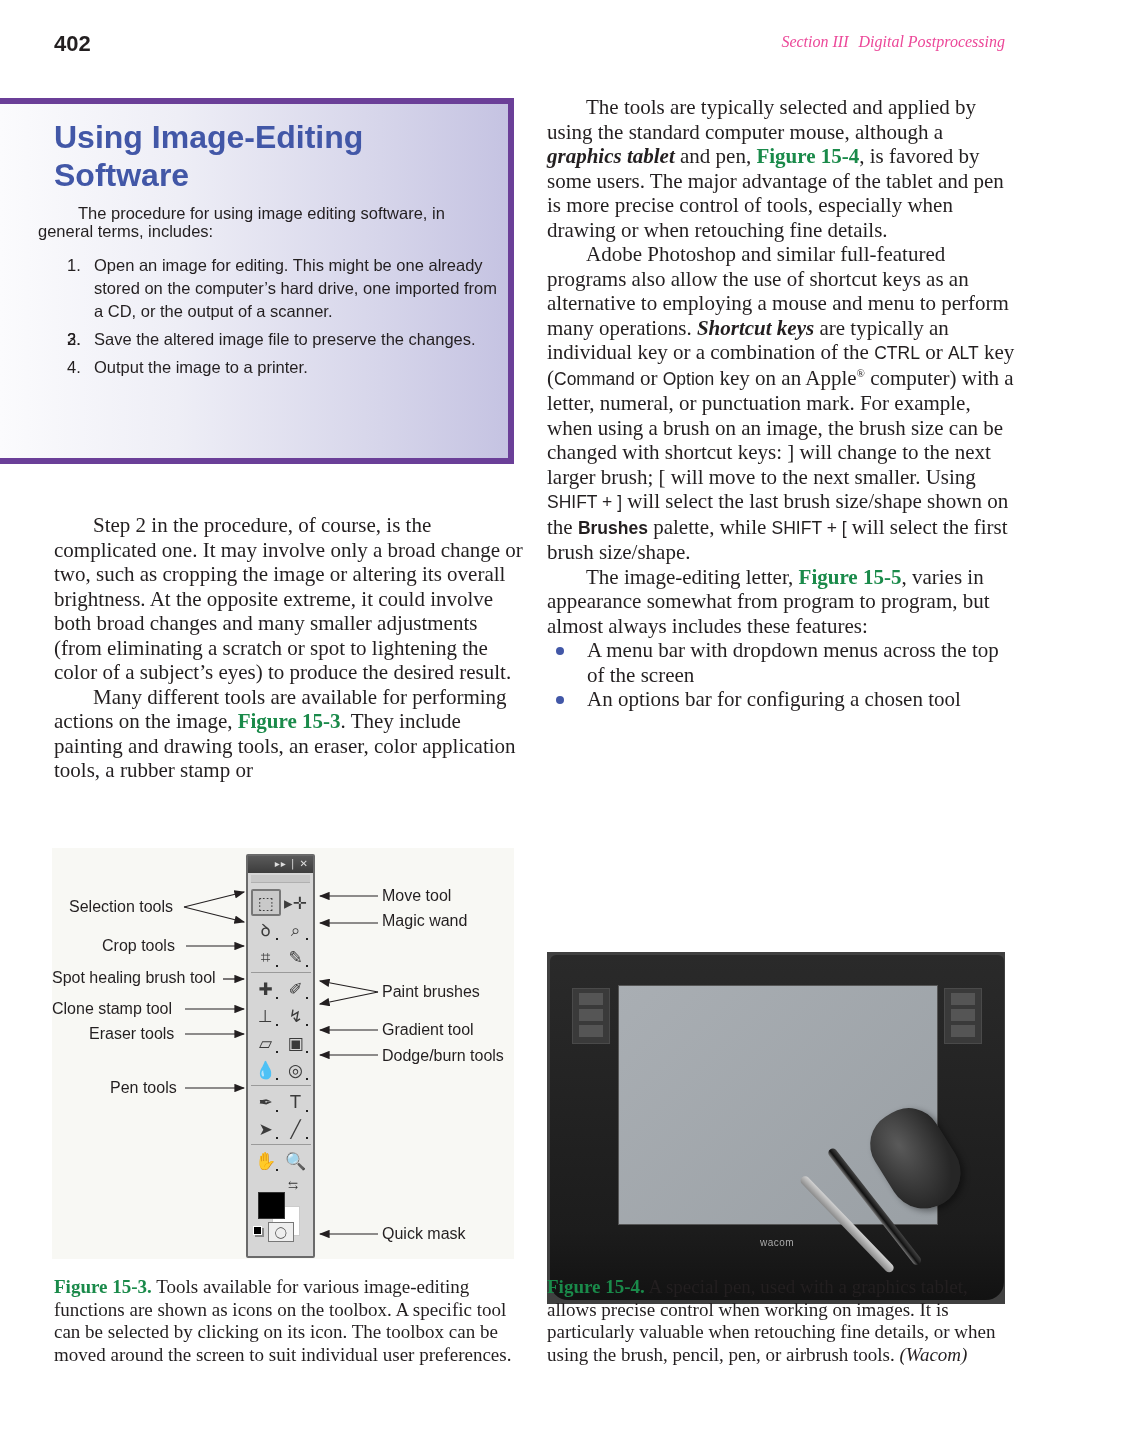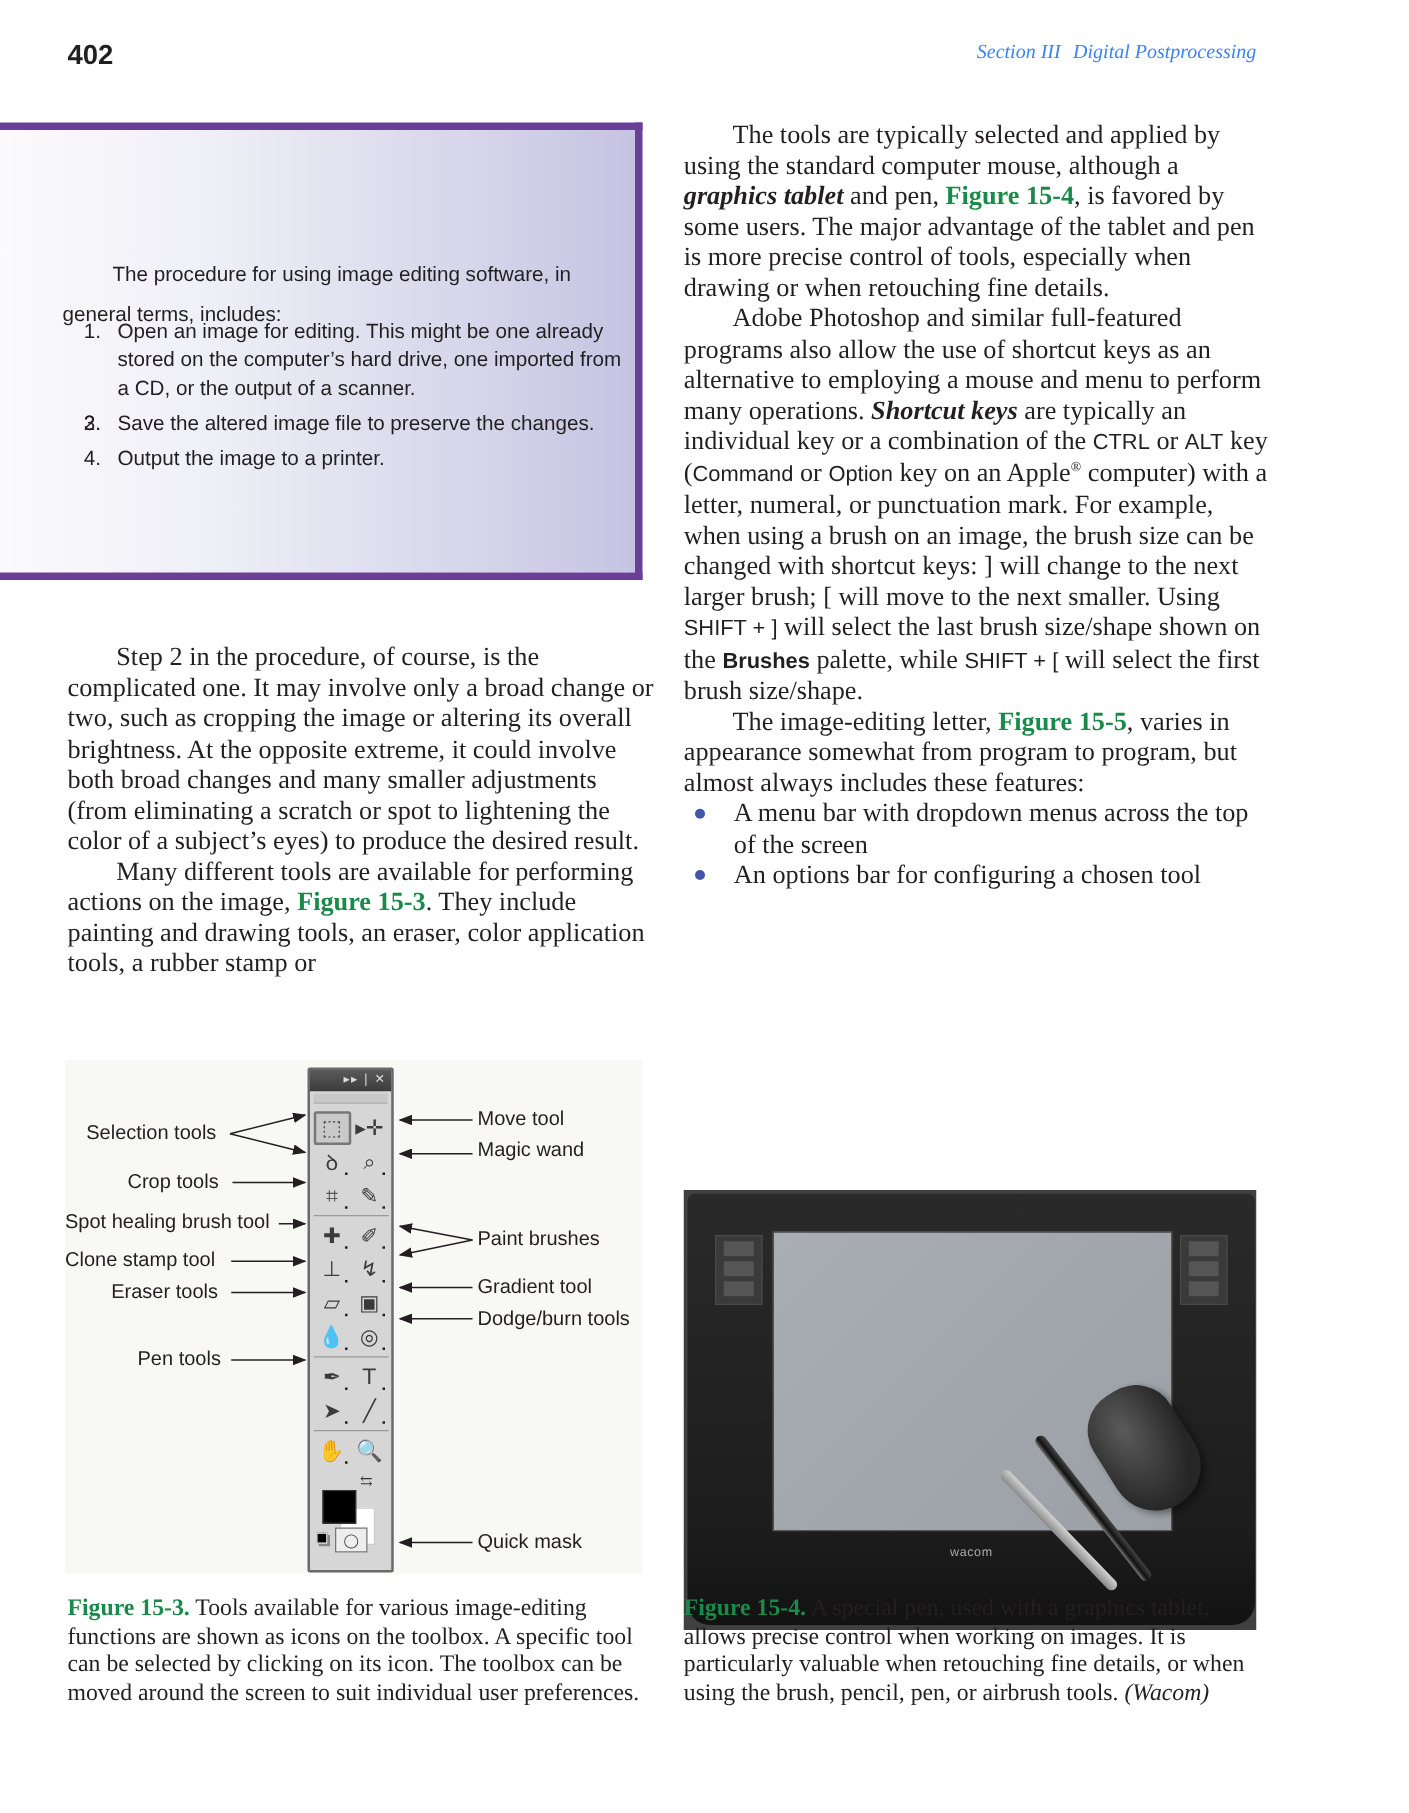--- a/index.html
+++ b/index.html
@@ -1,35 +1,35 @@
 <!DOCTYPE html>
 <html><head>
 <meta charset="utf-8">
 <style>
   * { box-sizing: border-box; margin: 0; padding: 0; }
   html, body { width: 1127px; height: 1450px; background: #ffffff; overflow: hidden; }
   body { position: relative; font-family: "DejaVu Serif", "Liberation Serif", serif; color: #231f20; }
 
   .page-number { position: absolute; left: 54px; top: 31px; font-family: Liberation Sans, sans-serif; font-weight: bold; font-size: 22px; color: #231f20; }
-  .running-head { position: absolute; right: 122px; top: 33px; font-family: "Liberation Serif", serif; font-style: italic; font-size: 16px; color: #3b82f6; }
+  .running-head { position: absolute; right: 122px; top: 33px; font-family: "Liberation Serif", serif; font-style: italic; font-size: 16px; color: #ec4899; }
   .running-head .gap { display: inline-block; width: 10px; }
 
   
   .sidebar-box {
     position: absolute; left: 0; top: 98px; width: 514px; height: 366px;
     border-top: 6px solid #6b3f98; border-right: 6px solid #6b3f98; border-bottom: 6px solid #6b3f98;
     background: linear-gradient(to right, #fbfbfd 0%, #eeeef6 35%, #d6d5ea 75%, #c5c3e2 100%);
   }
   .sidebar-title {
     position: absolute; left: 54px; top: 14px; width: 440px;
     font-family: "Liberation Sans", sans-serif; font-weight: bold; font-size: 32px; line-height: 38px; color: #4257a7;
   }
   .sidebar-intro {
-    position: absolute; left: 50px; top: 100px; width: 450px;
-    font-family: "Liberation Sans", sans-serif; font-size: 16.5px; line-height: 32px; color: #231f20;
+    position: absolute; left: 38px; top: 100px; width: 450px;
+    font-family: "Liberation Sans", sans-serif; font-size: 16.5px; line-height: 18px; color: #231f20;
     text-indent: 40px;
   }
   .sidebar-list { position: absolute; left: 54px; top: 150px; width: 452px; list-style: none;
     font-family: "Liberation Sans", sans-serif; font-size: 16.5px; line-height: 23px; color: #231f20; }
   .sidebar-list li { position: relative; padding-left: 40px; margin-bottom: 5px; }
   .sidebar-list li .num { position: absolute; left: 13px; top: 0; }
 
   
   .col { position: absolute; font-family: "Liberation Serif", serif; font-size: 21px; line-height: 24.5px; color: #231f20; }
   .col p { margin: 0; }
@@ -87,20 +87,21 @@
   .cap3 { left: 54px; top: 1276px; }
   .cap4 { left: 547px; top: 1276px; }
 </style>
 </head>
 <body>
 
 <div class="page-number">402</div>
 <div class="running-head"><span>Section III</span><span class="gap"></span><span>Digital Postprocessing</span></div>
 
 <div class="sidebar-box">
+  <div class="sidebar-title">Using Image-Editing Software</div>
   <div class="sidebar-intro">The procedure for using image editing software, in general terms, includes:</div>
   <ol class="sidebar-list">
     <li><span class="num">1.</span><span>Open an image for editing. This might be one already stored on the computer’s hard drive, one imported from a CD, or the output of a scanner.</span></li>
     <li><span class="num">2.</span></li>
     <li><span class="num">3.</span><span>Save the altered image file to preserve the changes.</span></li>
     <li><span class="num">4.</span><span>Output the image to a printer.</span></li>
   </ol>
 </div>
 
 <div class="col left-col">

